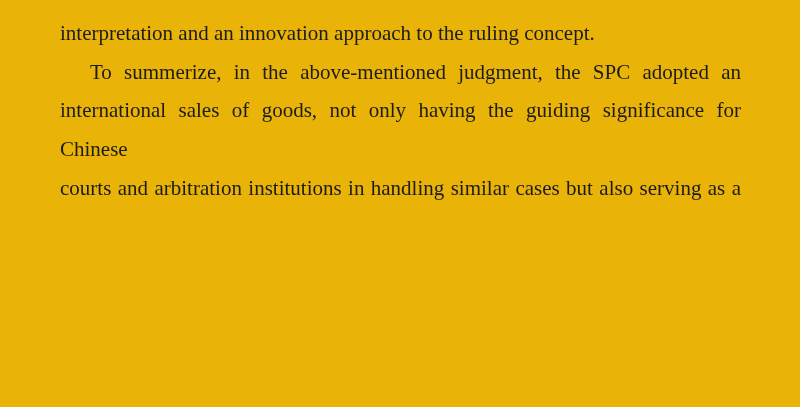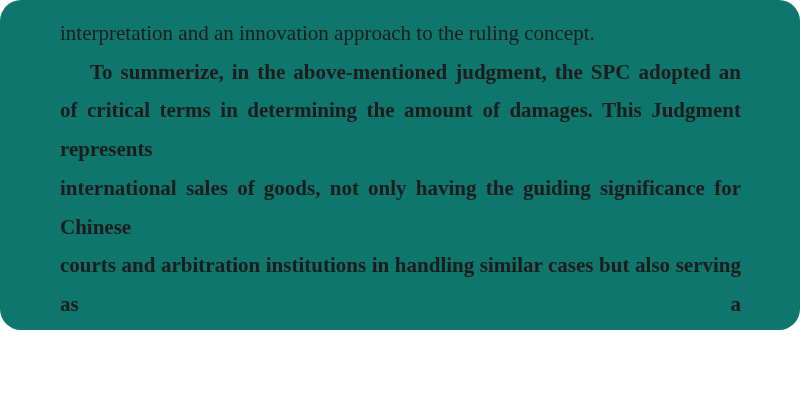--- a/index.html
+++ b/index.html
@@ -3,60 +3,57 @@
 <meta charset="utf-8">
 <style>
   html, body {
     margin: 0;
     padding: 0;
     background: #ffffff;
   }
   .page {
     position: relative;
     width: 800px;
-    height: 330px;
-    background: #0f766e;
+    height: 407px;
+    background: #eab308;
     overflow: hidden;
     font-family: "Liberation Serif", "DejaVu Serif", serif;
-    border-radius: 21px;
   }
   .text-block {
     position: absolute;
     left: 60px;
     top: 14px;
     width: 681px;
     font-size: 21px;
     line-height: 38.7px;
     color: #1c1c1c;
     letter-spacing: 0px;
   }
   .line {
     width: 100%;
   }
   
   .line.justify {
     text-align: justify;
     text-align-last: justify;
-    font-weight: bold;
     -moz-text-align-last: justify;
   }
   
   .line.para-end {
     text-align: left;
   }
   
   .line.indent {
     text-indent: 30px;
   }
 </style>
 </head>
 <body>
 
 <div class="page">
   <div class="text-block">
     <div class="line para-end">interpretation and an innovation approach to the ruling concept.</div>
     <div class="line justify indent">To summerize, in the above-mentioned judgment, the SPC adopted an</div>
-    <div class="line justify">of critical terms in determining the amount of damages. This Judgment represents</div>
     <div class="line justify">international sales of goods, not only having the guiding significance for Chinese</div>
     <div class="line justify">courts and arbitration institutions in handling similar cases but also serving as a</div>
 
   </div>
 </div>
 
 </body></html>

